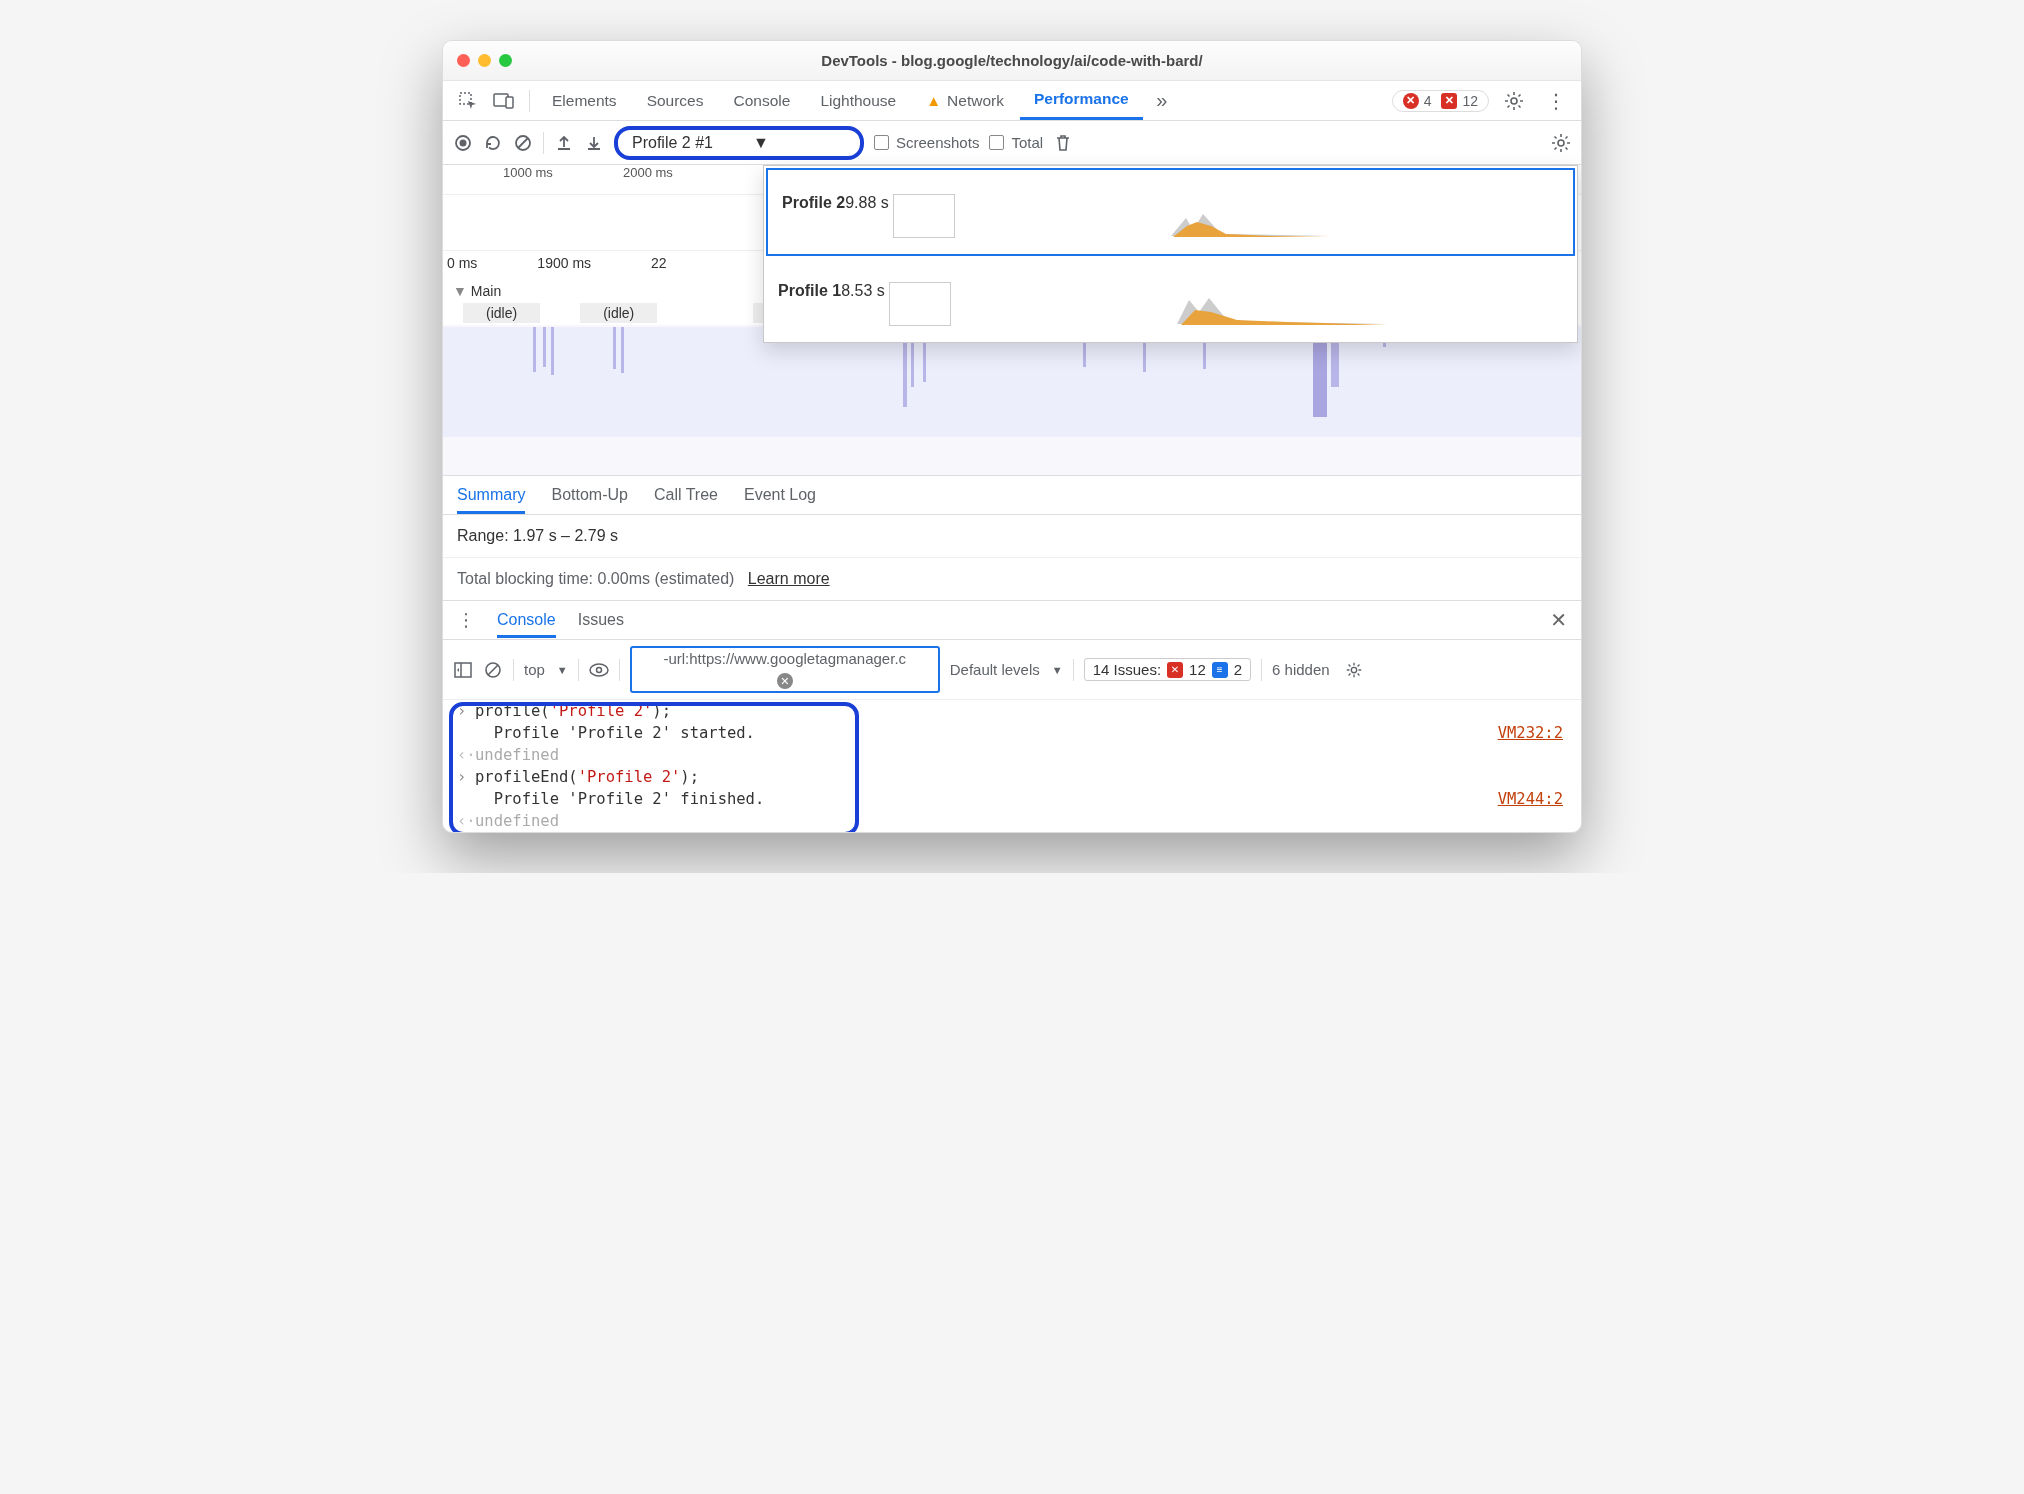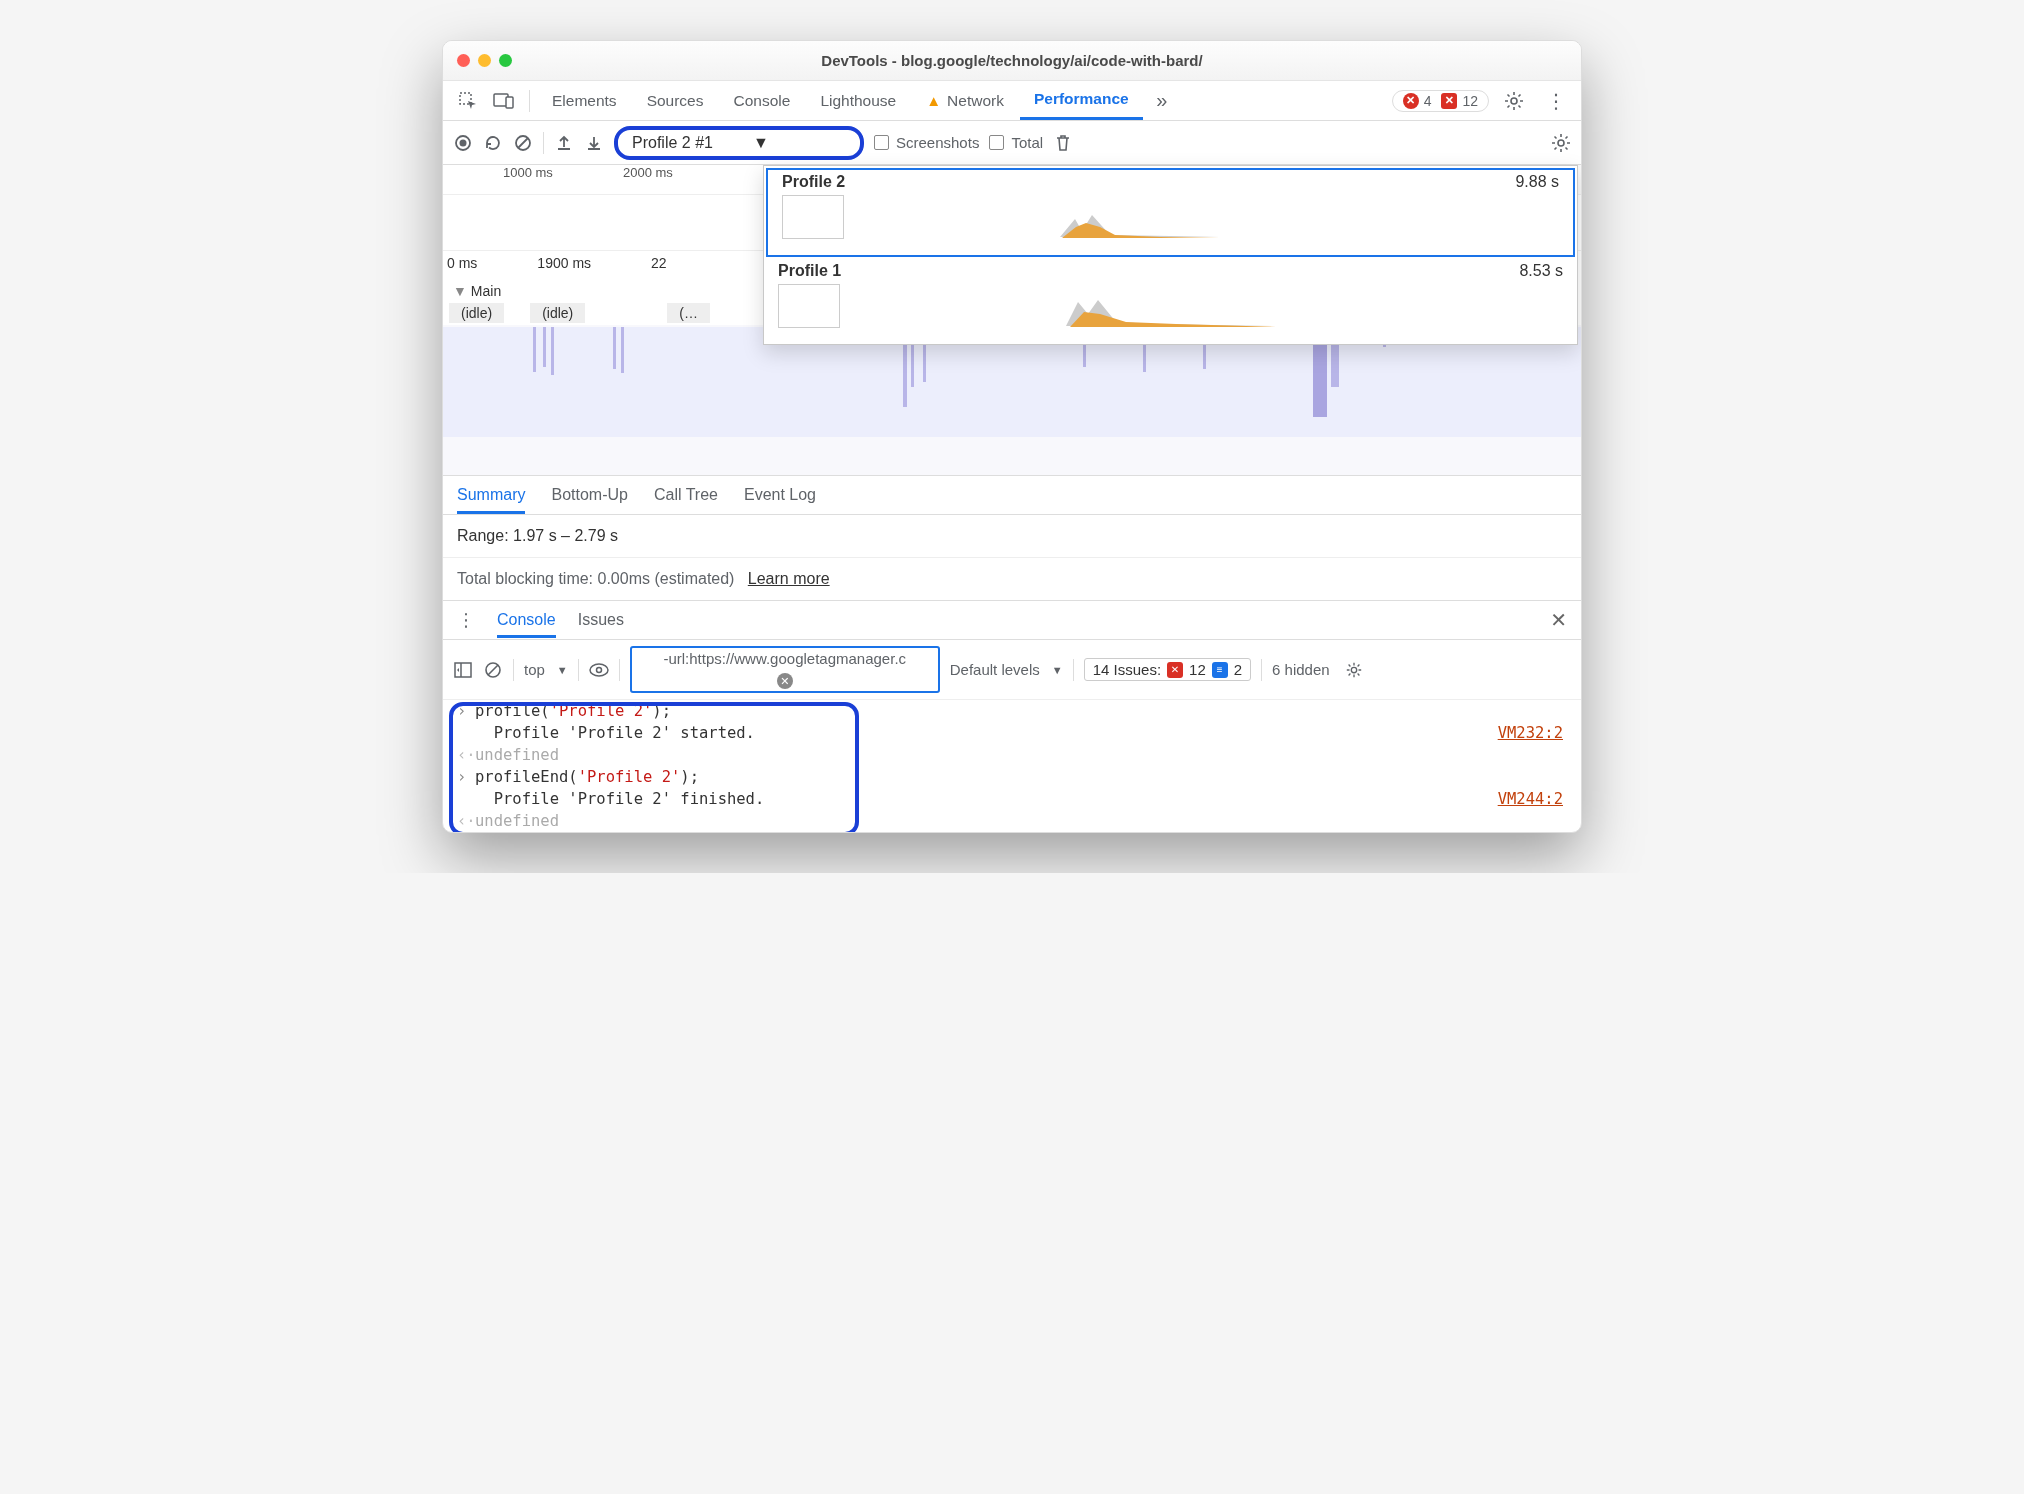--- a/index.html
+++ b/index.html
@@ -22,32 +22,32 @@
   .toolbar { display:flex; align-items:center; height:44px; padding:0 10px; gap:10px; border-bottom:1px solid #ddd; color:#5f6368; position:relative; }
   .ic { width:20px; height:20px; display:flex; align-items:center; justify-content:center; }
   .vsep { width:1px; height:22px; background:#ddd; }
   .profile-select { border:4px solid #1a3fd6; border-radius:16px; padding:4px 14px; display:flex; align-items:center; gap:40px; color:#333; font-size:16px; background:#fff; min-width:250px; }
   .cbox { width:15px; height:15px; border:1.5px solid #888; border-radius:2px; display:inline-block; }
   .timeline-strip { height:30px; display:flex; padding-left:60px; font-size:13px; color:#555; border-bottom:1px solid #eee; position:relative; background:linear-gradient(to right,#fff 30%,#fafafa); }
   .timeline-strip span { width:120px; }
   .ts-right { position:absolute; right:8px; top:4px; font-size:13px; color:#555; }
   .ruler2 { display:flex; gap:60px; padding:4px 0 4px 4px; font-size:14px; color:#333; position:relative; }
   .dropdown { position:absolute; top:0; left:320px; width:815px; background:#fff; border:1px solid #c8c8c8; box-shadow:0 8px 20px rgba(0,0,0,0.15); z-index:50; }
-  .dd-item { padding:3px 14px 16px 14px; display:flex; flex-direction:column; gap:4px; position:relative;text-align:right; }
+  .dd-item { padding:24px 14px 16px 14px; display:flex; gap:4px; position:relative;text-align:right; }
   .dd-item.selected { border:2px solid #1a73e8; margin:2px; }
   .dd-head { display:flex; justify-content:space-between; font-size:16px; }
   .dd-head b { font-weight:700; }
   .dd-thumb { display:flex; align-items:flex-end; gap:6px; }
   .dd-box { width:62px; height:44px; border:1px solid #ccc; }
   .flame { position:relative; height:38px; flex:1; }
   .flame-path { position:absolute; left:170px; bottom:0; }
   .main-area { position:relative; height:200px; background:#f8f8fc; }
   .main-hdr { padding:8px 10px 2px 10px; font-size:14px; color:#333; background:#fff; }
   .idle-row { display:flex; gap:6px; padding:2px 6px; font-size:14px; background:#fff; }
-  .idle-pill { background:#eee; padding:2px 12px; border-radius:0; }
+  .idle-pill { background:#eee; padding:2px 23px; border-radius:0;margin-left:14px; }
   .bars { position:relative; height:110px; background:#eceefc; margin-top:2px; }
   .vbar { position:absolute; top:0; width:3px; background:#b8b5e8; height:50px; }
   .subtabs { display:flex; gap:26px; padding:10px 14px; border-top:1px solid #ddd; border-bottom:1px solid #ddd; font-size:16px; color:#5f6368; }
   .subtabs .active { color:#1a73e8; border-bottom:3px solid #1a73e8; padding-bottom:6px; margin-bottom:-10px; font-weight:500;}
   .range-row { padding:12px 14px; font-size:16px; border-bottom:1px solid #eee; }
   .block-row { padding:12px 14px; font-size:16px; color:#5f6368; border-bottom:1px solid #ddd; }
   .block-row a { color:#333; text-decoration:underline; }
   .drawer-tabs { display:flex; align-items:center; gap:22px; padding:8px 14px; border-bottom:1px solid #ddd; font-size:16px; color:#5f6368; position:relative; }
   .drawer-tabs .active { color:#1a73e8; border-bottom:3px solid #1a73e8; padding-bottom:6px; margin-bottom:-8px; font-weight:500;}
   .close-x { position:absolute; right:14px; font-size:20px; color:#666; }

